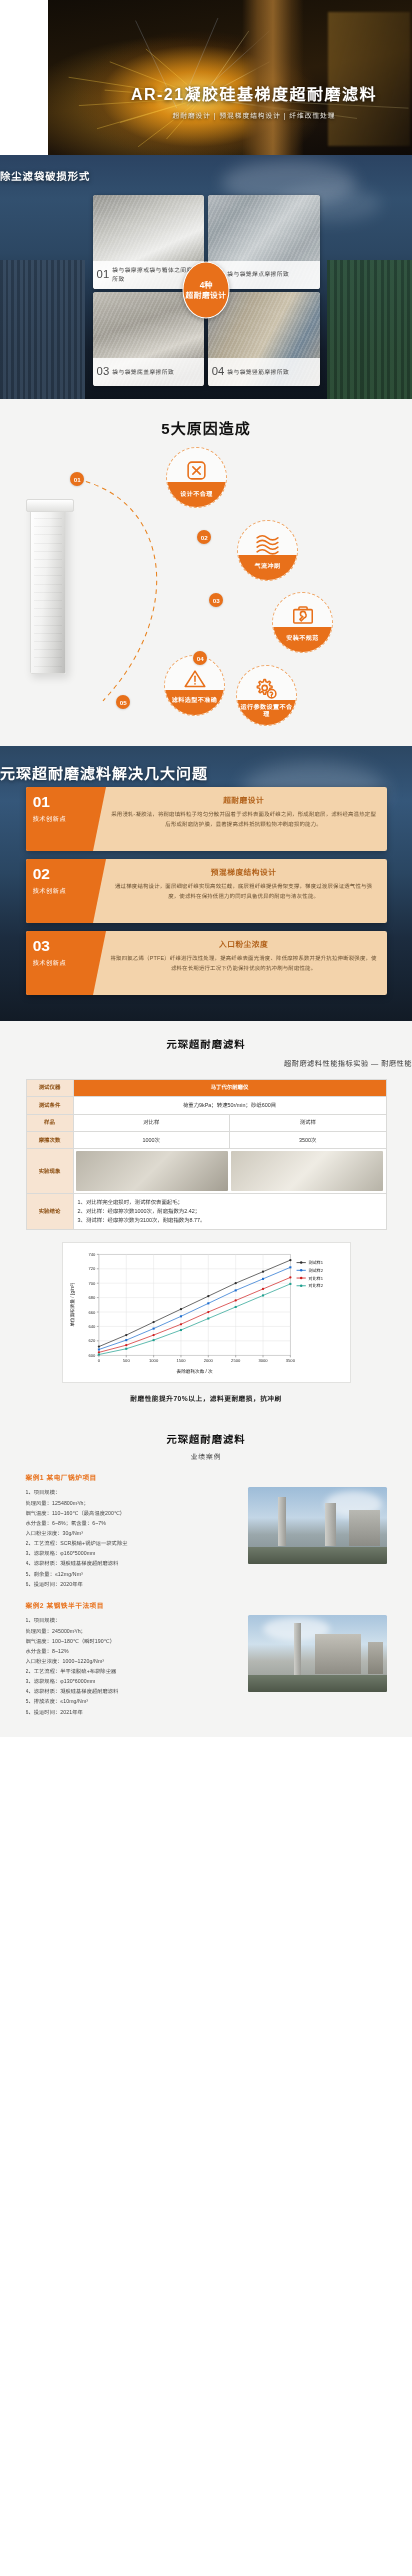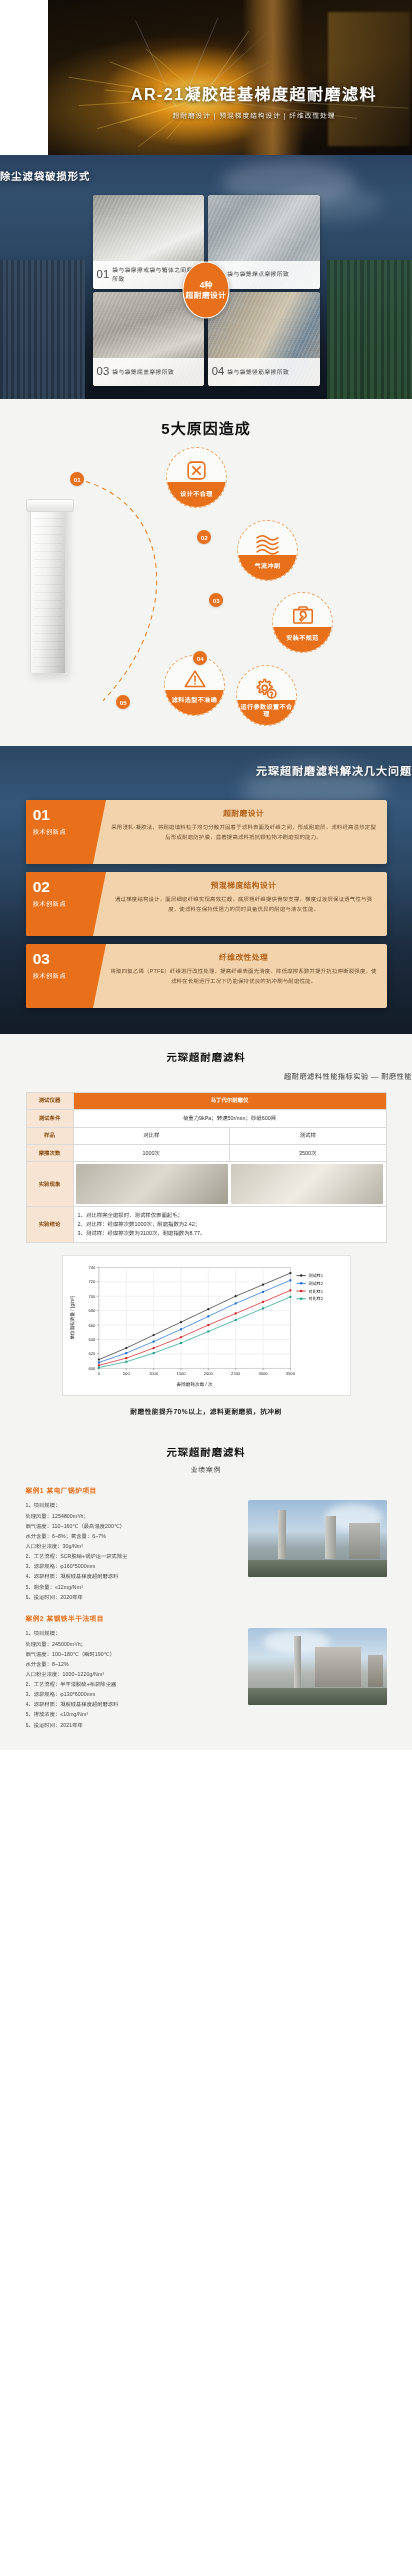--- a/index.html
+++ b/index.html
@@ -135,22 +135,22 @@
     position:absolute;left:0;right:0;bottom:0;height:25px;background:#e8701a;
     color:#fff;font-size:6px;font-weight:700;letter-spacing:0.5px;line-height:1.3;
     display:flex;align-items:center;justify-content:center;text-align:center;padding:0 3.1px;
   }
   .rnode .cap.two{padding-bottom:2.1px;}
 
   
   .sec-solve{position:relative;width:412px;padding:15.5px 0 17.5px;overflow:hidden;
     background:linear-gradient(180deg,#2c4763 0%,#35577a 20%,#2a4662 46%,#1c2c3f 70%,#121b26 100%);}
   .sec-solve .cloud2{position:absolute;border-radius:50%;background:rgba(226,236,245,.2);filter:blur(9.3px);}
-  .solve-title{position:relative;z-index:3;text-align:right;color:#fff;font-size:11px;font-weight:700;
-    letter-spacing:1px;margin-bottom:22px;text-shadow:0 1px 4.1px rgba(0,0,0,.55);}
+  .solve-title{position:relative;z-index:3;text-align:left;color:#fff;font-size:15px;font-weight:700;
+    letter-spacing:1px;margin-bottom:4px;text-shadow:0 1px 4.1px rgba(0,0,0,.55);}
   .scard{
     position:relative;z-index:3;width:361px;margin:0 auto 8.2px;min-height:64px;
     background:#f3d3ab;border-radius:2.1px;display:flex;overflow:hidden;
     box-shadow:0 1.5px 6.2px rgba(0,0,0,.3);
   }
   .scard-left{
     width:67px;background:#e8701a;color:#fff;flex:0 0 67px;
     padding:7.2px 0 7.2px 7.2px;position:relative;
   }
   .scard-left::after{
@@ -378,21 +378,21 @@
         <div class="scard-p">通过梯度结构设计，面层细密纤维实现高效拦截，底层粗纤维提供骨架支撑，梯度过渡层保证透气性与强度，使滤料在保持低阻力的同时具备优异的耐磨与清灰性能。</div>
       </div>
     </div>
 
     <div class="scard">
       <div class="scard-left">
         <div class="scard-no">03</div>
         <div class="scard-tag">技术创新点</div>
       </div>
       <div class="scard-right">
-        <div class="scard-h">纤维改性处理</div>
+        <div class="scard-h">入口粉尘浓度</div>
         <div class="scard-p">将聚四氟乙烯（PTFE）纤维进行改性处理，提高纤维表面光滑度、降低摩擦系数并提升抗拉伸断裂强度，使滤料在长期运行工况下仍能保持优良的抗冲刷与耐磨性能。</div>
       </div>
     </div>
   </section>
 
   <section class="sec-test">
     <h2 class="test-h1">元琛超耐磨滤料</h2>
     <div class="test-h2">超耐磨滤料性能指标实验 — 耐磨性能</div>
 
     <table class="tbl">

